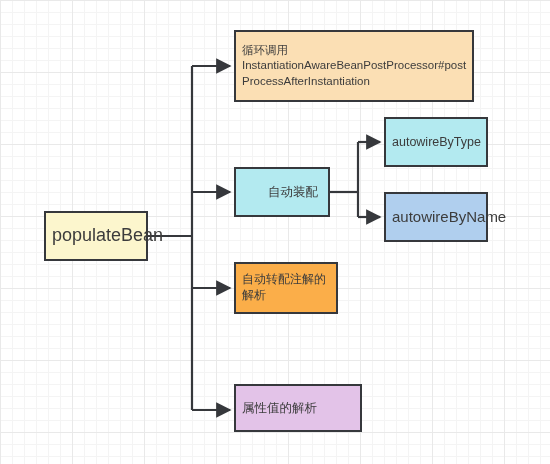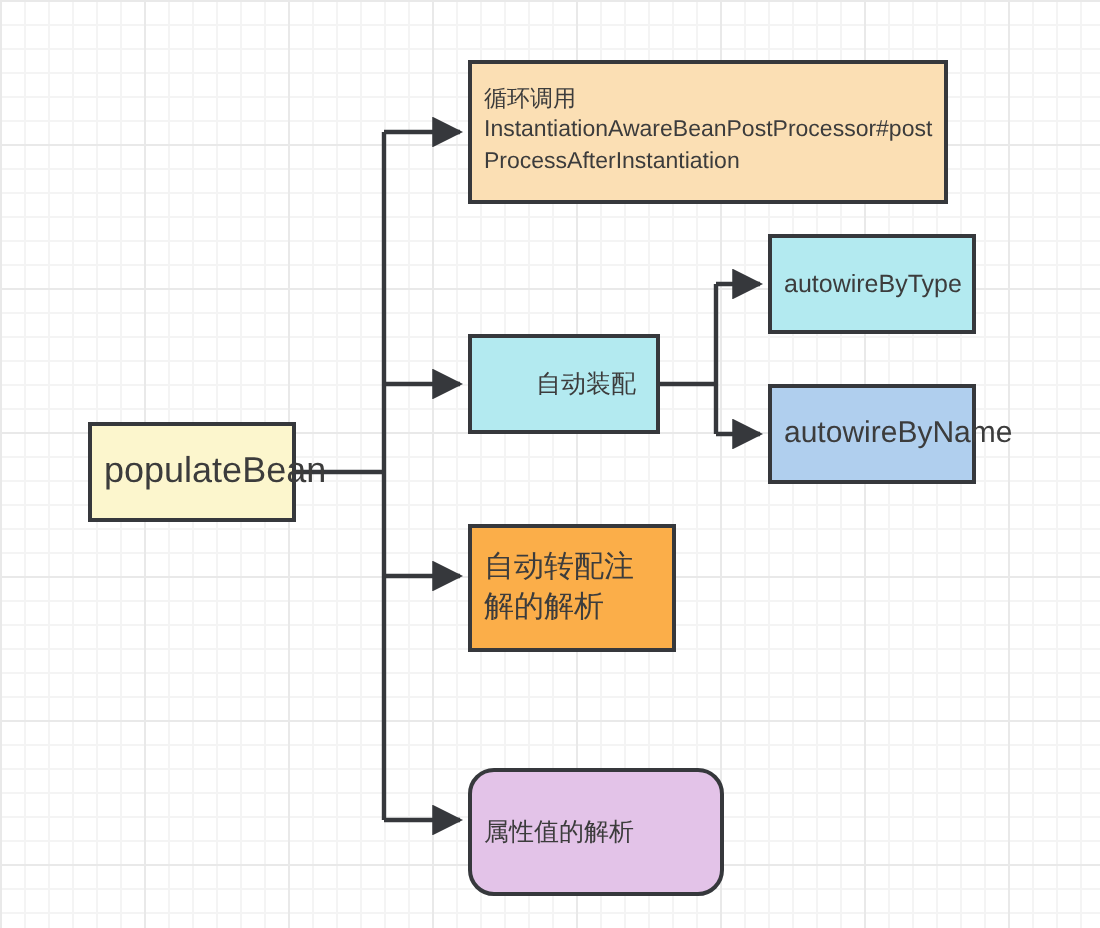--- a/index.html
+++ b/index.html
@@ -58,29 +58,28 @@
     background: #fbdfb4;
     font-size: 11.5px;
   }
   #node-autowire {
     left: 234px; top: 167px;  width: 96px;  height: 50px;
     background: #b3eaf0;
     font-size: 12.5px;
     padding-left: 32px;
   }
   #node-annotation {
-    left: 234px; top: 262px;  width: 104px; height: 64px;
+    left: 234px; top: 262px;  width: 104px; height: 52px;
     background: #fbae49;
-    font-size: 15px;
+    font-size: 12px;
   }
   #node-property {
-    left: 234px; top: 384px;  width: 128px; height: 64px;
+    left: 234px; top: 384px;  width: 128px; height: 48px;
     background: #e3c3e8;
     font-size: 12.5px;
-    border-radius: 13px;
   }
   #node-autowire-by-type {
     left: 384px; top: 117px;  width: 104px; height: 50px;
     background: #b3eaf0;
     font-size: 12.5px;
   }
   #node-autowire-by-name {
     left: 384px; top: 192px;  width: 104px; height: 50px;
     background: #b0cfee;
     font-size: 15px;

